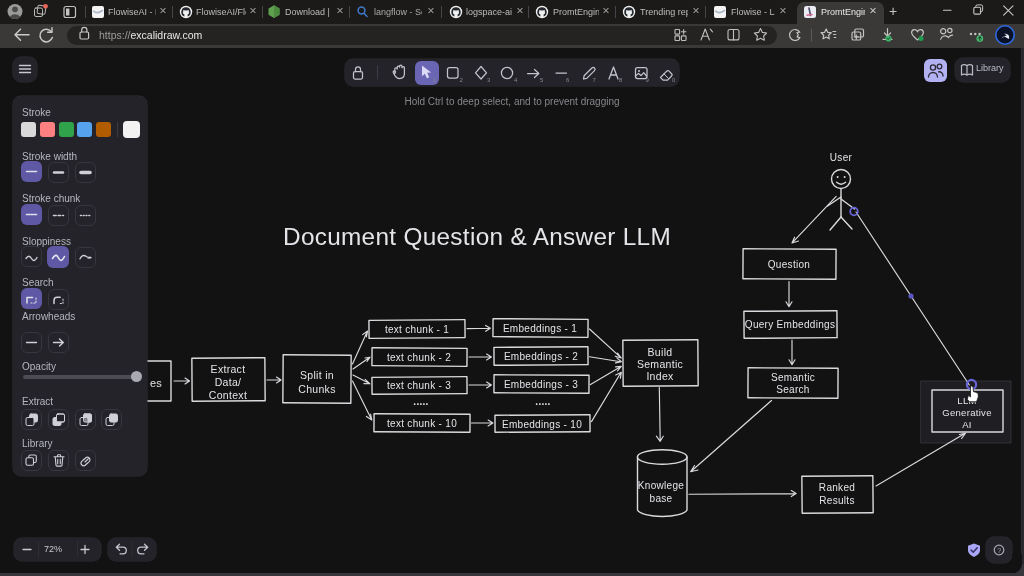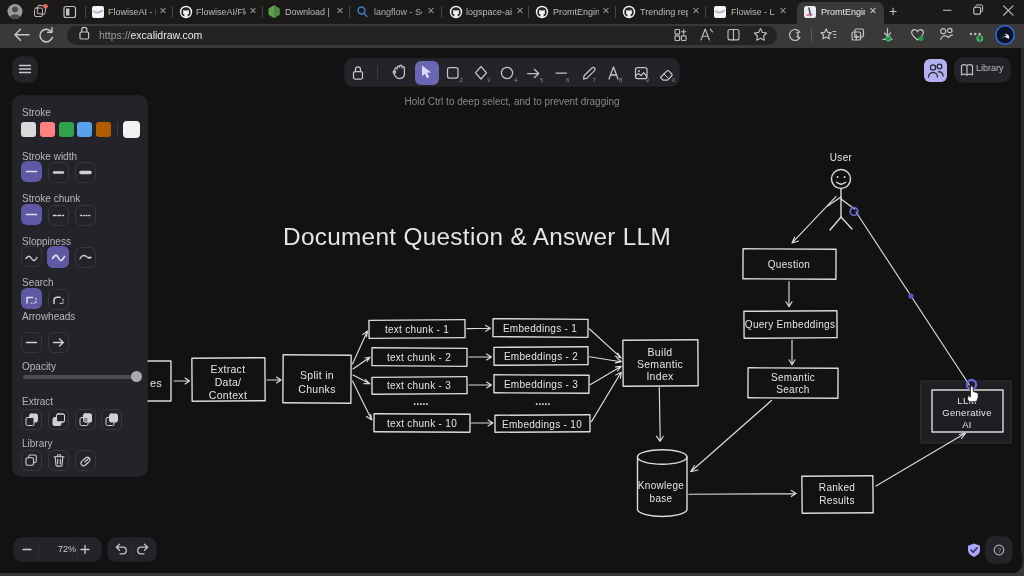--- a/index.html
+++ b/index.html
@@ -297,21 +297,21 @@
 
   <div class="island" id="menubtn" style="left:13px;top:57px;width:24px;height:25px;"></div>
   <div class="island" id="panel" style="left:13px;top:96px;width:134px;height:380px;"></div>
   <div class="island" id="toolbar" style="left:345px;top:59px;width:334px;height:27px;"></div>
   <div class="abs" id="collab" style="left:924px;top:59px;width:23px;height:23px;border-radius:6px;background:#b4b1f3;"></div>
   <div class="island" id="library" style="left:955px;top:58px;width:55px;height:24px;"></div>
   <div class="abs" style="left:976px;top:62.5px;font-size:9px;color:#bcbcc6;">Library</div>
   <div id="hint">Hold Ctrl to deep select, and to prevent dragging</div>
   <div class="island" style="left:14px;top:538px;width:87px;height:23px;"></div>
   <div class="island" style="left:108px;top:538px;width:48px;height:23px;"></div>
-  <div class="abs" style="left:44px;top:543.5px;font-size:9px;color:#c9c9cf;margin-left:14px;">72%</div>
+  <div class="abs" style="left:44px;top:543.5px;font-size:9px;color:#c9c9cf;">72%</div>
   <div class="island" style="left:986px;top:537px;width:26px;height:26px;"></div>
 
   <div class="plabel" style="top:107px;">Stroke</div>
   <div class="plabel" style="top:151px;">Stroke width</div>
   <div class="plabel" style="top:193px;">Stroke chunk</div>
   <div class="plabel" style="top:236px;">Sloppiness</div>
   <div class="plabel" style="top:277px;">Search</div>
   <div class="plabel" style="top:311px;">Arrowheads</div>
   <div class="plabel" style="top:361px;">Opacity</div>
   <div class="plabel" style="top:396px;">Extract</div>

